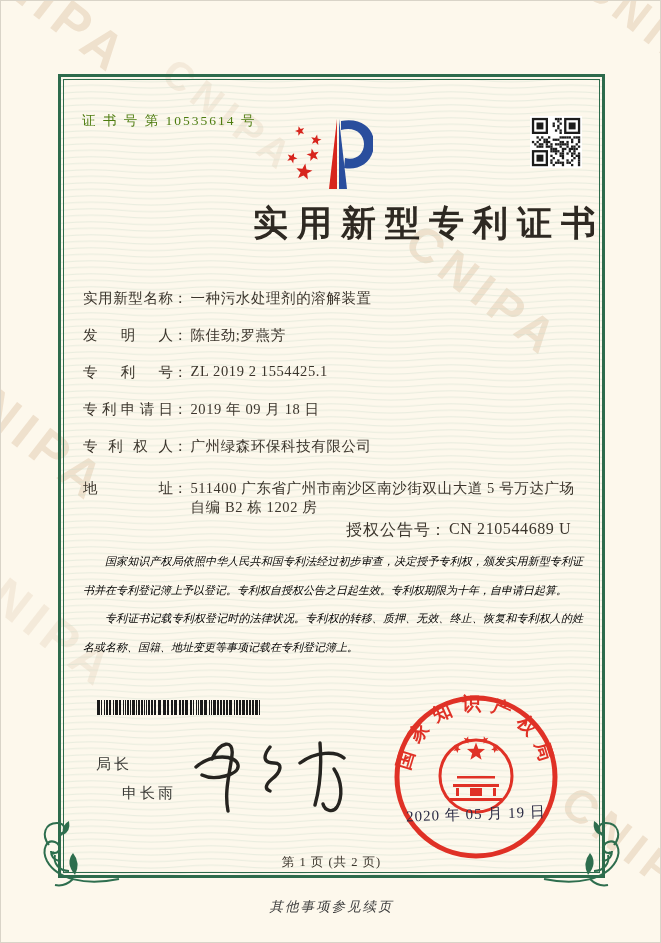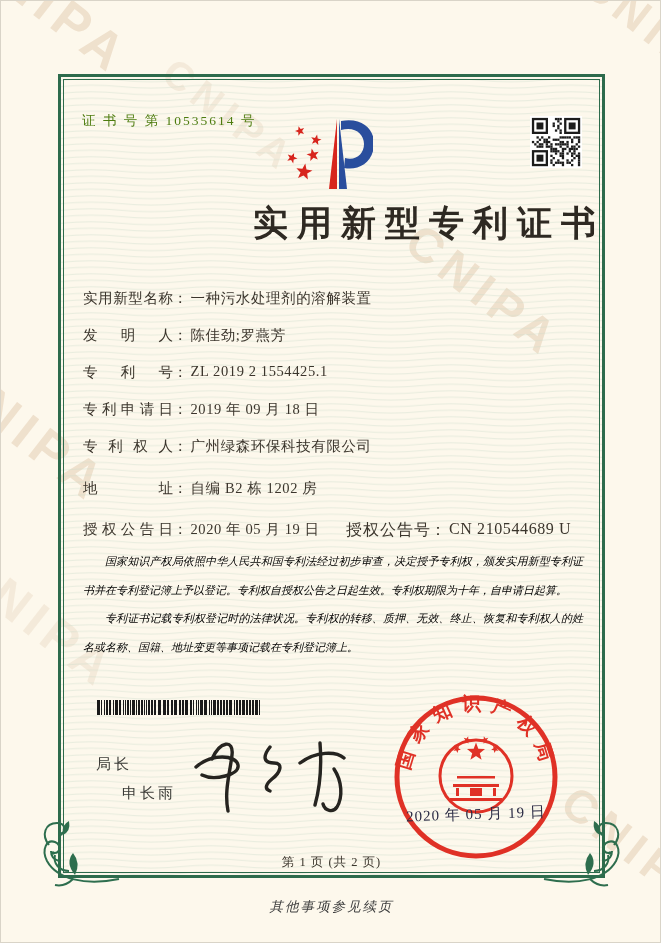--- a/index.html
+++ b/index.html
@@ -253,24 +253,21 @@
   <div class="frow" style="top:362px;">
     <span class="flabel">专利号</span><span class="fcolon">：</span><span class="fvalue">ZL 2019 2 1554425.1</span>
   </div>
   <div class="frow" style="top:399px;">
     <span class="flabel">专利申请日</span><span class="fcolon">：</span><span class="fvalue">2019 年 09 月 18 日</span>
   </div>
   <div class="frow" style="top:436px;">
     <span class="flabel">专利权人</span><span class="fcolon">：</span><span class="fvalue">广州绿森环保科技有限公司</span>
   </div>
   <div class="frow" style="top:478px;">
-    <span class="flabel">地址</span><span class="fcolon">：</span><span class="fvalue"><span class="vline">自编 B2 栋 1202 房</span></span>
-  </div>
-  <div class="frow" style="top:519px;">
-    <span class="flabel">授权公告日</span><span class="fcolon">：</span><span class="fvalue">2020 年 05 月 19 日</span>
+    <span class="flabel">地址</span><span class="fcolon">：</span><span class="fvalue"><span class="vline">511400 广东省广州市南沙区南沙街双山大道 5 号万达广场</span><span class="vline">自编 B2 栋 1202 房</span></span>
   </div>
   <div class="frow2" style="top:519px;">
     <span class="flabel w84">授权公告号</span><span class="fcolon">：</span><span class="fvalue">CN 210544689 U</span>
   </div>
 
   <div class="legal">
     <p>国家知识产权局依照中华人民共和国专利法经过初步审查，决定授予专利权，颁发实用新型专利证书并在专利登记簿上予以登记。专利权自授权公告之日起生效。专利权期限为十年，自申请日起算。</p>
     <p>专利证书记载专利权登记时的法律状况。专利权的转移、质押、无效、终止、恢复和专利权人的姓名或名称、国籍、地址变更等事项记载在专利登记簿上。</p>
   </div>
 

